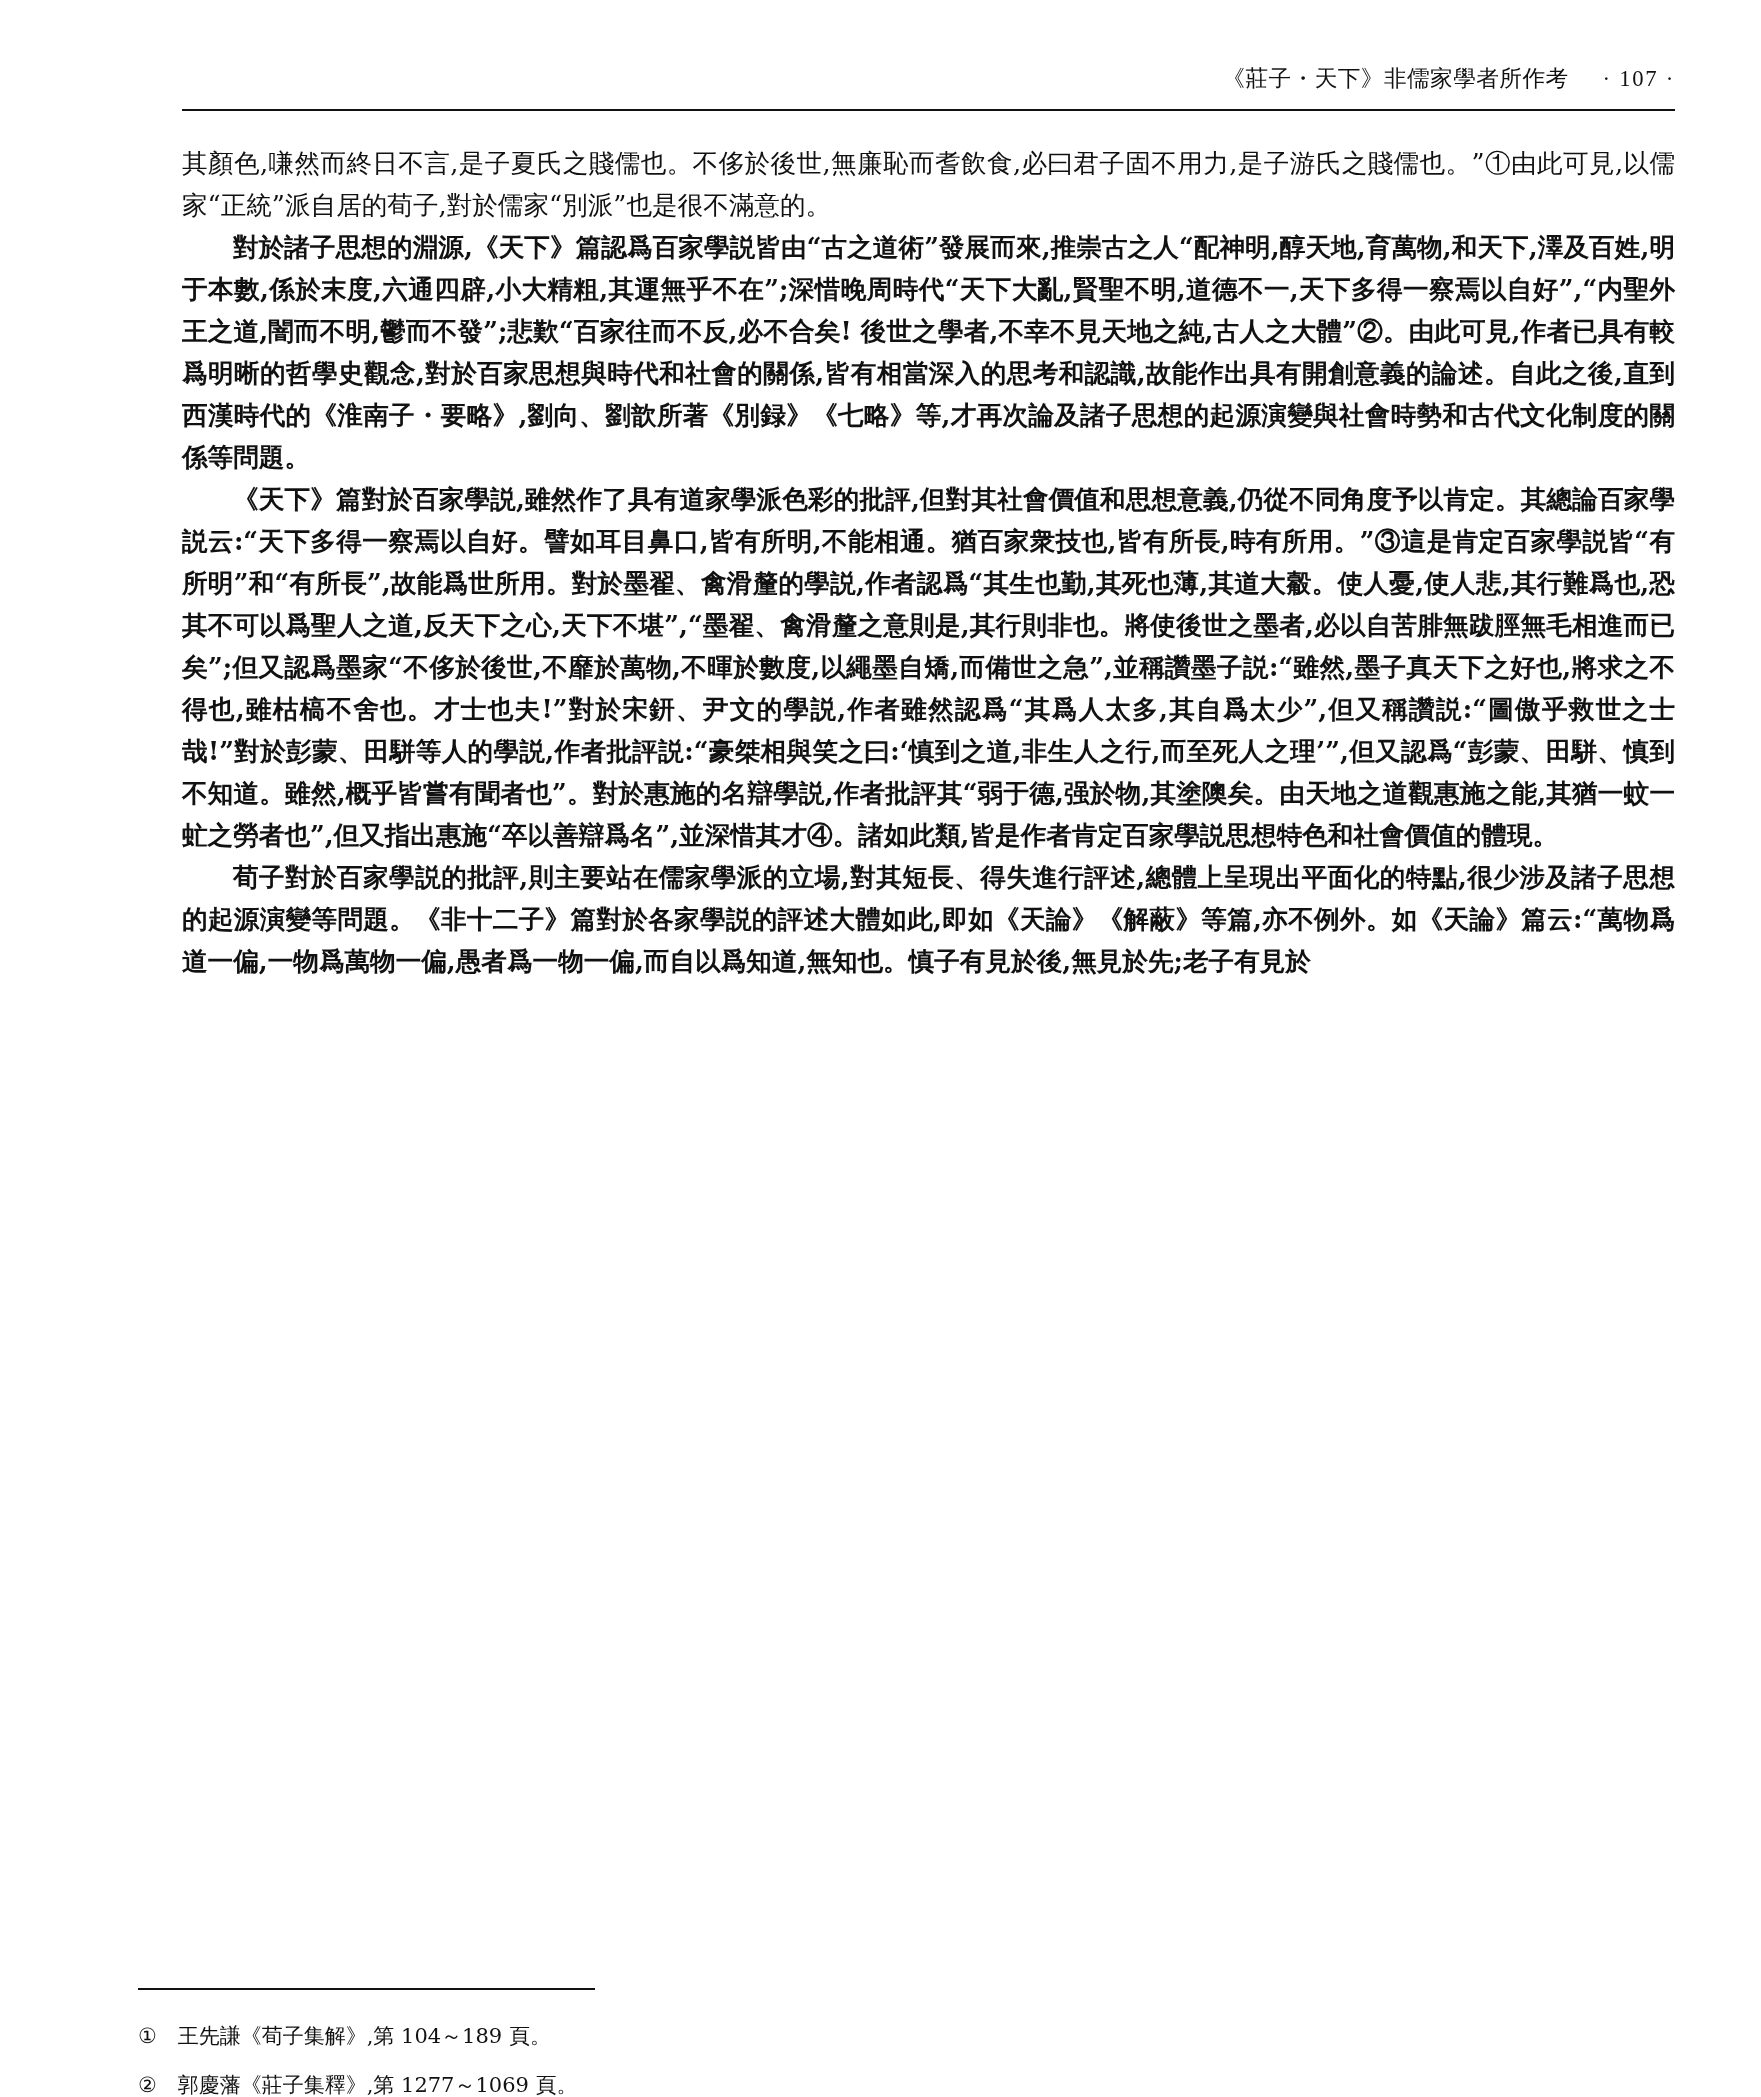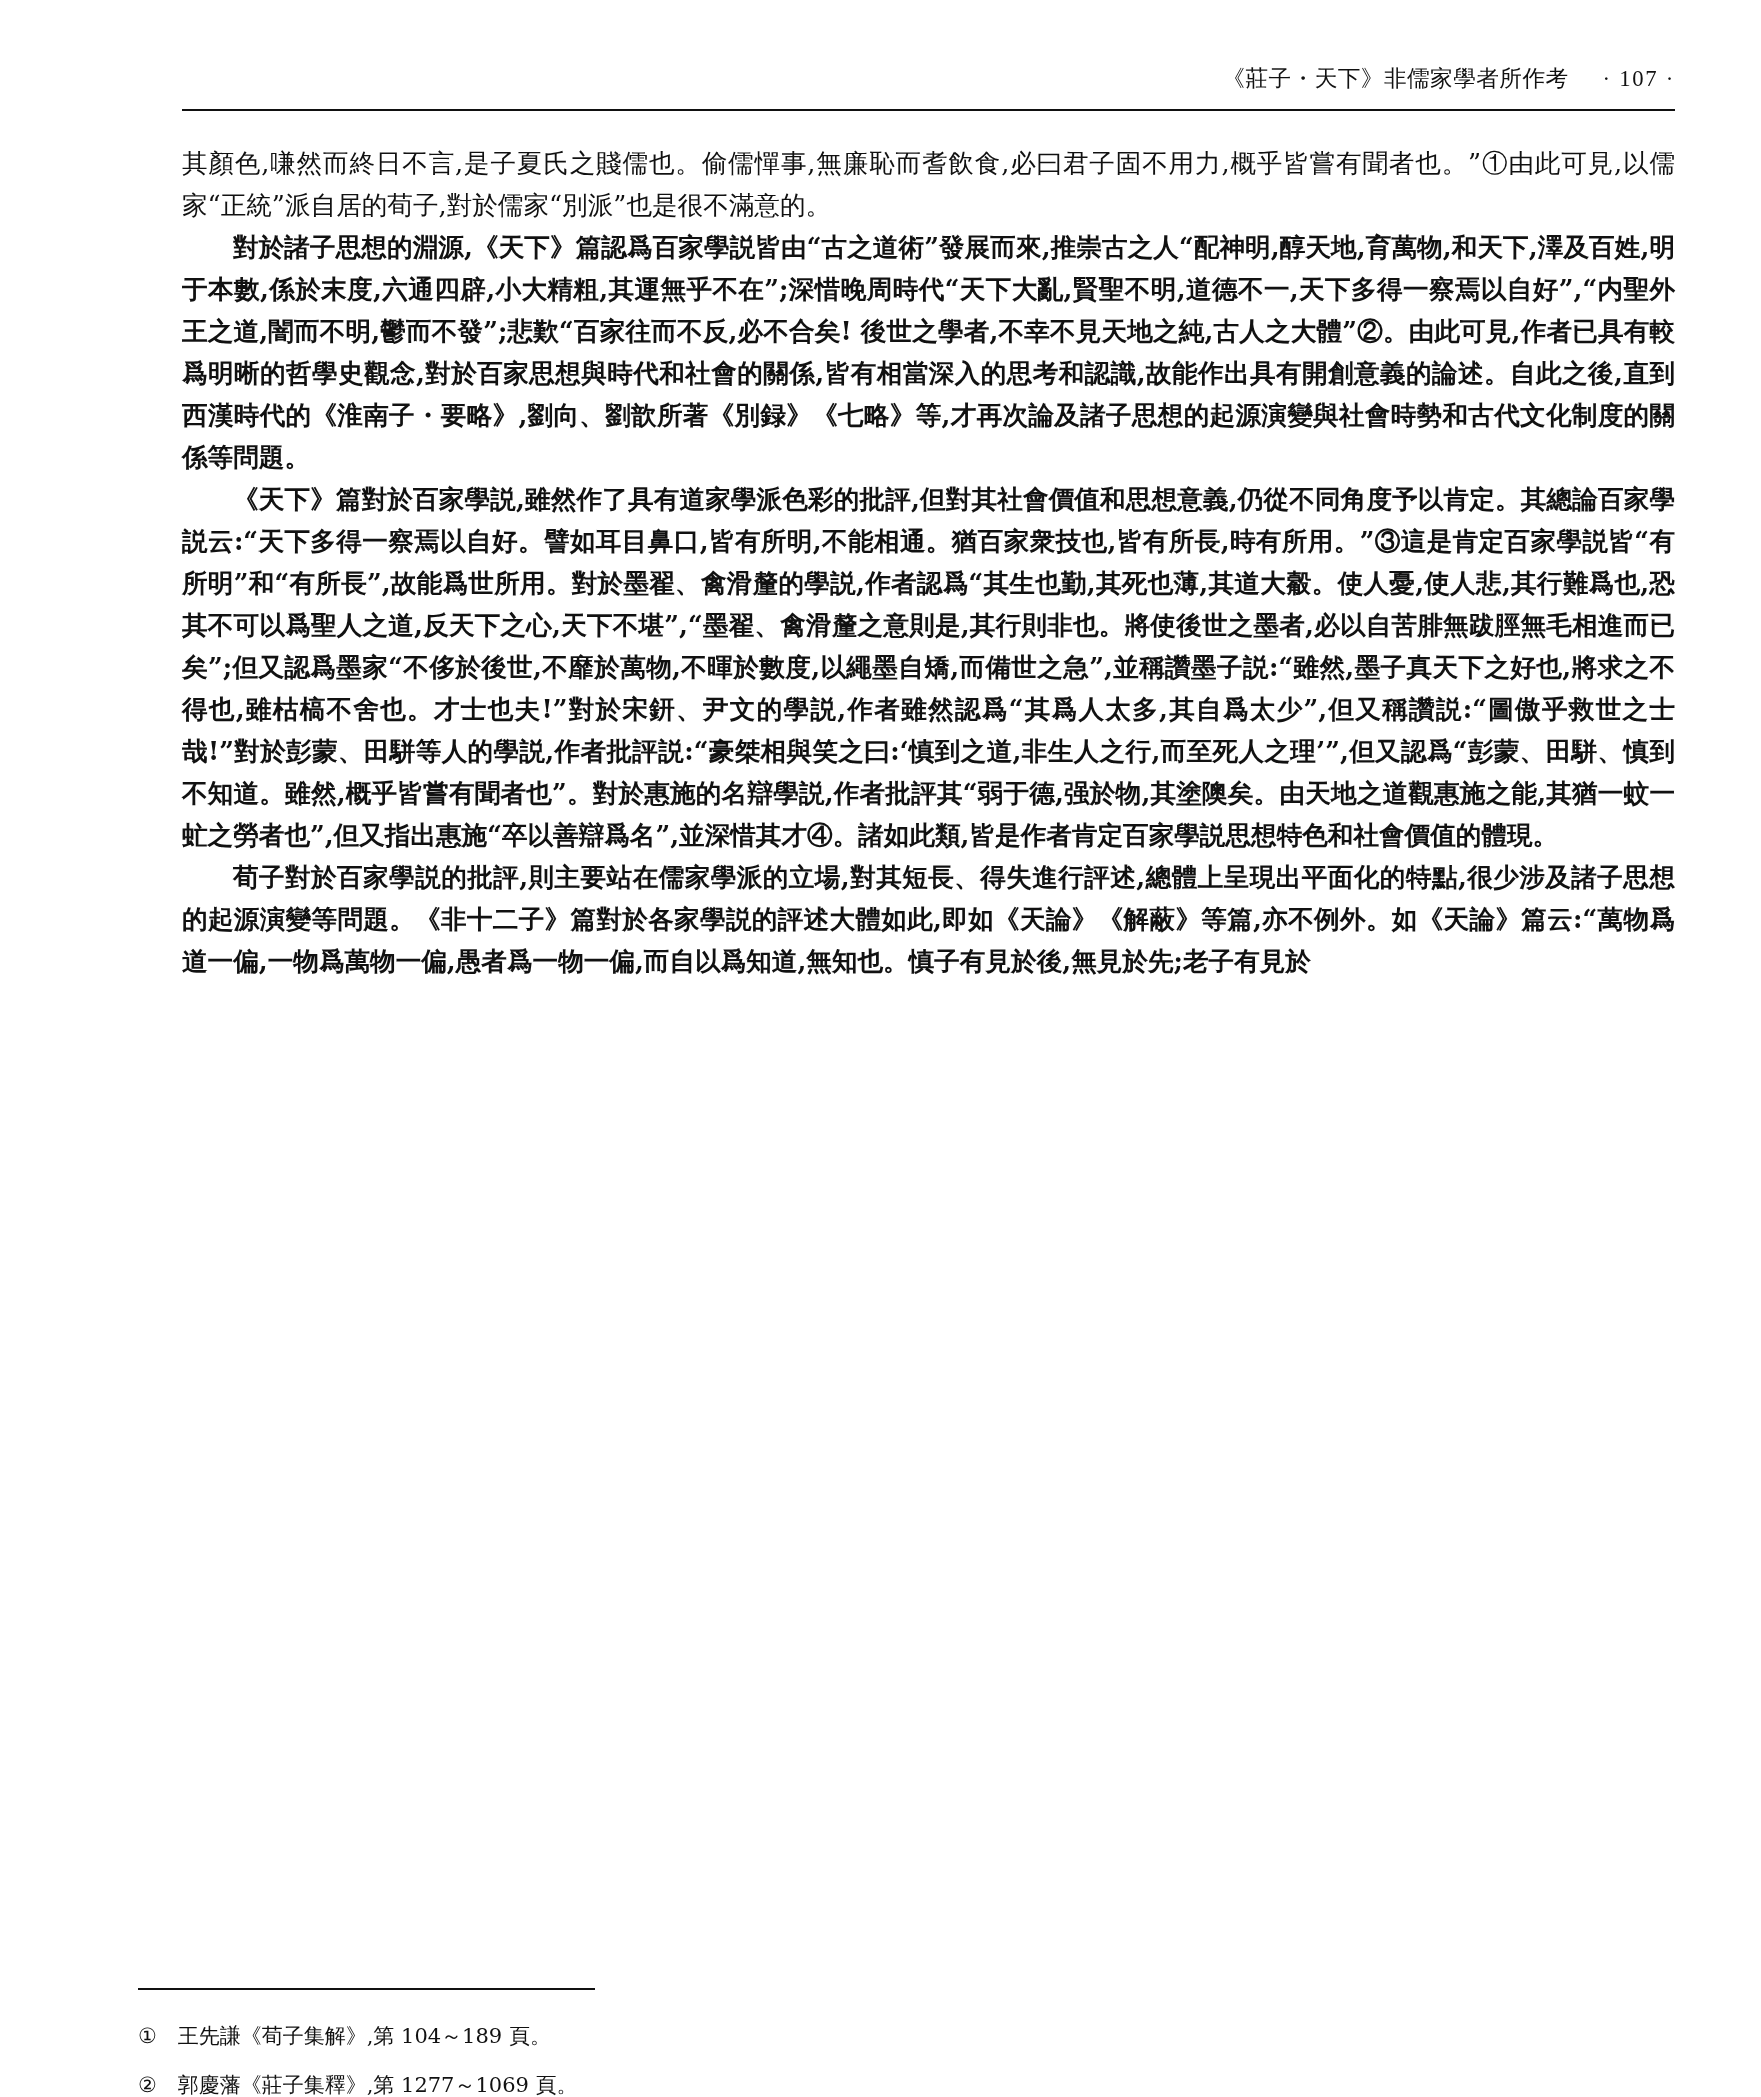--- a/index.html
+++ b/index.html
@@ -103,21 +103,21 @@
 
   <div class="content">
 
     <div class="header">
       <span class="header-title">《莊子・天下》非儒家學者所作考</span>
       <span class="header-page">· 107 ·</span>
     </div>
     <div class="header-rule"></div>
 
     <div class="body-text">
-      <p class="para">其顏色,嗛然而終日不言,是子夏氏之賤儒也。偷儒憚事,無廉恥而耆飲食,必曰君子固不用力,概乎皆嘗有聞者也。”①由此可見,以儒家“正統”派自居的荀子,對於儒家“別派”也是很不滿意的。</p>
+      <p class="para">其顏色,嗛然而終日不言,是子夏氏之賤儒也。不侈於後世,無廉恥而耆飲食,必曰君子固不用力,是子游氏之賤儒也。”①由此可見,以儒家“正統”派自居的荀子,對於儒家“別派”也是很不滿意的。</p>
       <p class="para indent">對於諸子思想的淵源,《天下》篇認爲百家學説皆由“古之道術”發展而來,推崇古之人“配神明,醇天地,育萬物,和天下,澤及百姓,明于本數,係於末度,六通四辟,小大精粗,其運無乎不在”;深惜晚周時代“天下大亂,賢聖不明,道德不一,天下多得一察焉以自好”,“内聖外王之道,闇而不明,鬱而不發”;悲歎“百家往而不反,必不合矣! 後世之學者,不幸不見天地之純,古人之大體”②。由此可見,作者已具有較爲明晰的哲學史觀念,對於百家思想與時代和社會的關係,皆有相當深入的思考和認識,故能作出具有開創意義的論述。自此之後,直到西漢時代的《淮南子・要略》,劉向、劉歆所著《別録》《七略》等,才再次論及諸子思想的起源演變與社會時勢和古代文化制度的關係等問題。</p>
       <p class="para indent">《天下》篇對於百家學説,雖然作了具有道家學派色彩的批評,但對其社會價值和思想意義,仍從不同角度予以肯定。其總論百家學説云:“天下多得一察焉以自好。譬如耳目鼻口,皆有所明,不能相通。猶百家衆技也,皆有所長,時有所用。”③這是肯定百家學説皆“有所明”和“有所長”,故能爲世所用。對於墨翟、禽滑釐的學説,作者認爲“其生也勤,其死也薄,其道大觳。使人憂,使人悲,其行難爲也,恐其不可以爲聖人之道,反天下之心,天下不堪”,“墨翟、禽滑釐之意則是,其行則非也。將使後世之墨者,必以自苦腓無跋脛無毛相進而已矣”;但又認爲墨家“不侈於後世,不靡於萬物,不暉於數度,以繩墨自矯,而備世之急”,並稱讚墨子説:“雖然,墨子真天下之好也,將求之不得也,雖枯槁不舍也。才士也夫!”對於宋鈃、尹文的學説,作者雖然認爲“其爲人太多,其自爲太少”,但又稱讚説:“圖傲乎救世之士哉!”對於彭蒙、田駢等人的學説,作者批評説:“豪桀相與笑之曰:‘慎到之道,非生人之行,而至死人之理’”,但又認爲“彭蒙、田駢、慎到不知道。雖然,概乎皆嘗有聞者也”。對於惠施的名辯學説,作者批評其“弱于德,强於物,其塗隩矣。由天地之道觀惠施之能,其猶一蚊一虻之勞者也”,但又指出惠施“卒以善辯爲名”,並深惜其才④。諸如此類,皆是作者肯定百家學説思想特色和社會價值的體現。</p>
       <p class="para indent">荀子對於百家學説的批評,則主要站在儒家學派的立場,對其短長、得失進行評述,總體上呈現出平面化的特點,很少涉及諸子思想的起源演變等問題。《非十二子》篇對於各家學説的評述大體如此,即如《天論》《解蔽》等篇,亦不例外。如《天論》篇云:“萬物爲道一偏,一物爲萬物一偏,愚者爲一物一偏,而自以爲知道,無知也。慎子有見於後,無見於先;老子有見於</p>
     </div>
 
   </div>
 
   <div class="footnote-area">
     <div class="footnote-rule"></div>
 

